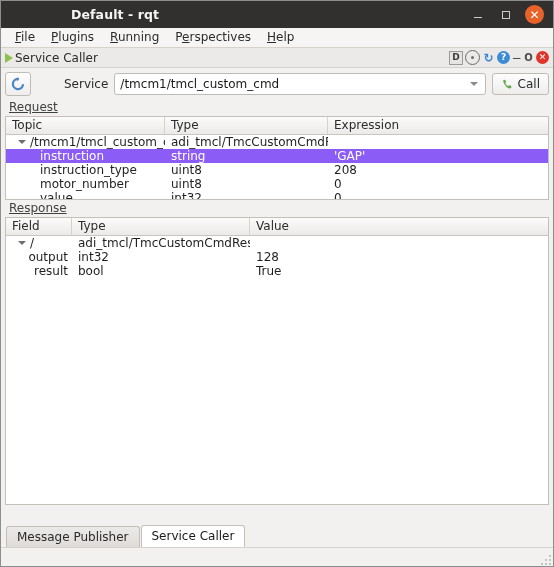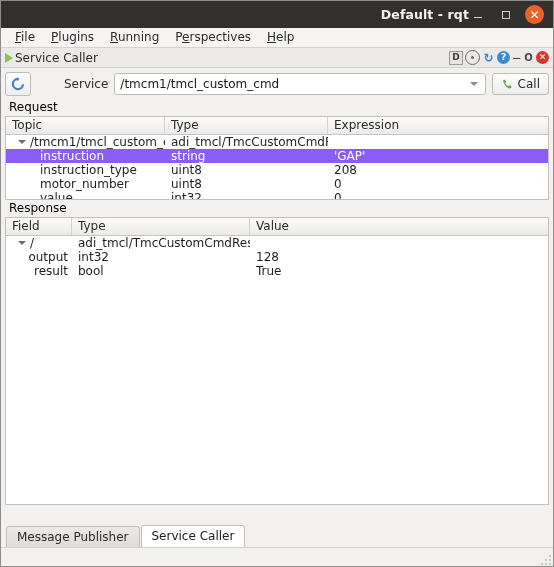--- a/index.html
+++ b/index.html
@@ -29,21 +29,21 @@
   .titlebar {
     height: 27px;
     background: #32302f;
     display: flex;
     align-items: center;
     position: relative;
     flex: 0 0 auto;
   }
   .titlebar-title {
     flex: 1;
-    text-align: right;
+    text-align: left;
     color: #f6f5f4;
     font-size: 12.5px;
     font-weight: bold;
     letter-spacing: 0.1px;
     padding-left: 70px;
   }
   .win-buttons {
     display: flex;
     align-items: center;
     gap: 11px;
@@ -246,23 +246,24 @@
     gap: 4px;
     padding: 0 8px;
     font-size: 12px;
     color: #2b2b2b;
     cursor: default;
     box-sizing: border-box;
   }
 
   .section-label {
     font-size: 12px;
-    color: #000000;
+    color: #404040;
     padding: 1px 0 2px 4px;
     flex: 0 0 auto;
+    text-decoration: underline;
   }
 
   
   .tree {
     background: #ffffff;
     border: 1px solid #c3c0bc;
     box-sizing: border-box;
     overflow: hidden;
     display: flex;
     flex-direction: column;

